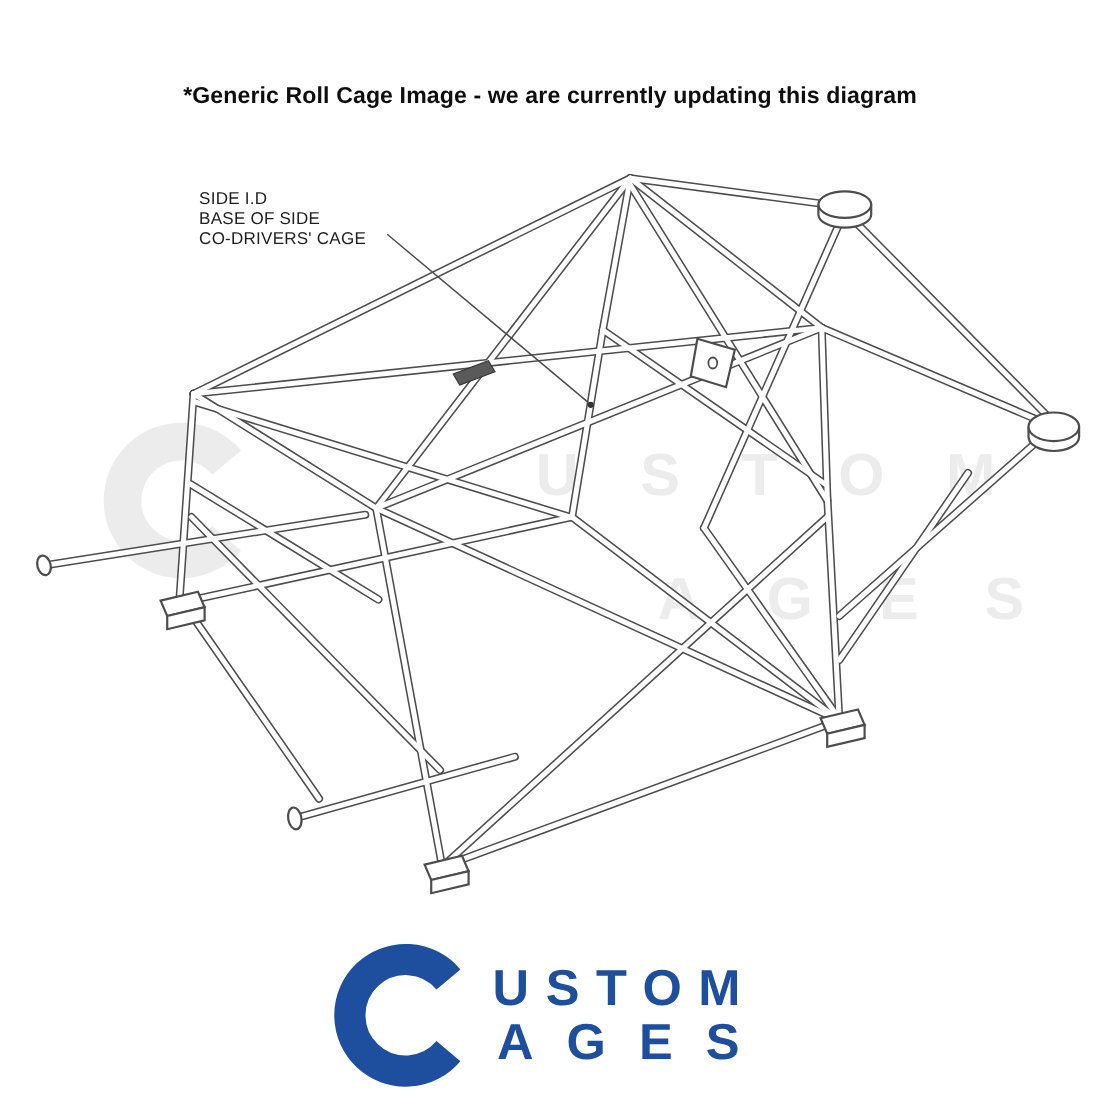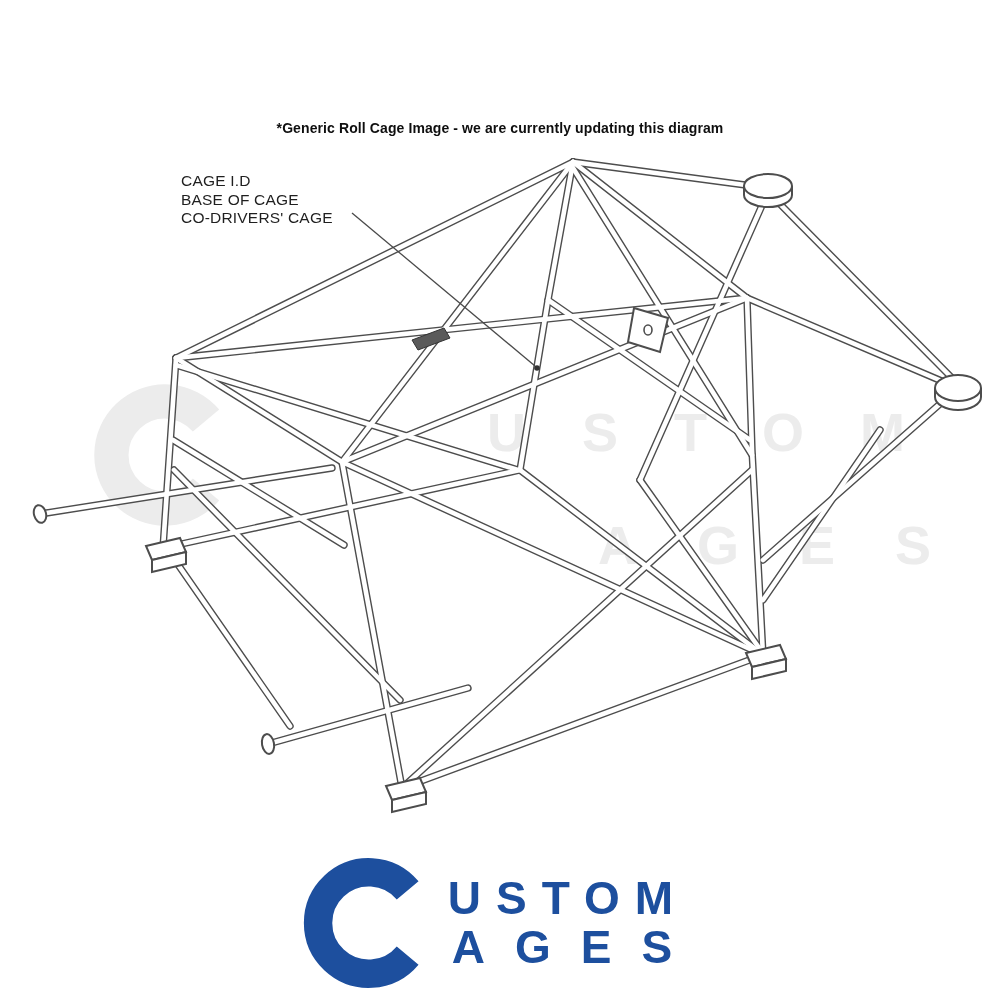--- a/index.html
+++ b/index.html
@@ -6,23 +6,22 @@
     --logo_blue:#1d4f9e;
     --watermark_gray:#ececec;
     --line_gray:#4d4d4d;
   }
   html,body{margin:0;padding:0;background:#fff;}
   body{font-family:"Liberation Sans", sans-serif;}
   #page{position:relative;width:1000px;height:1000px;background:#fff;overflow:hidden;}
 
   .title{
     position:absolute;top:76px;left:0;width:1000px;
-    text-align:center;font-size:14px;font-weight:bold;color:#0e0e0e;
+    text-align:center;font-size:21px;font-weight:bold;color:#0e0e0e;
     letter-spacing:.1px;
-    margin-top:44px;
   }
 
   
   .wm-word{position:absolute;font-weight:600;color:var(--watermark_gray);
     font-size:54px;white-space:nowrap;}
   .wm-top{left:487px;top:401px;letter-spacing:56px;}
   .wm-bottom{left:598px;top:514px;letter-spacing:60px;}
   .wm-c{position:absolute;left:90px;top:380px;}
 
   
@@ -146,22 +145,22 @@
       <ellipse class="hole" cx="648" cy="330" rx="4" ry="5"></ellipse>
     </g>
 
     <path class="idtag" d="M412,340 L444,328 L450,338 L418,350 Z"></path>
 
     <line class="leader" x1="352" y1="213" x2="535" y2="366"></line>
     <circle class="leader-dot" cx="537" cy="368" r="2.8"></circle>
   </svg>
 
   <div class="annotation">
-    <div>CAGE I.D</div>
-    <div>BASE OF CAGE</div>
+    <div>SIDE I.D</div>
+    <div>BASE OF SIDE</div>
     <div>CO-DRIVERS' CAGE</div>
   </div>
 
   <div class="logo">
     <svg width="142" height="142" viewBox="0 0 140 140">
       <path d="M108.3,37.9 A50,50 0 1 0 108.3,102.1" fill="none" stroke="var(--logo_blue)" stroke-width="28"></path>
     </svg>
     <div class="logo-words">
       <div class="logo-word logo-word-top">USTOM</div>
       <div class="logo-word logo-word-bottom">AGES</div>

